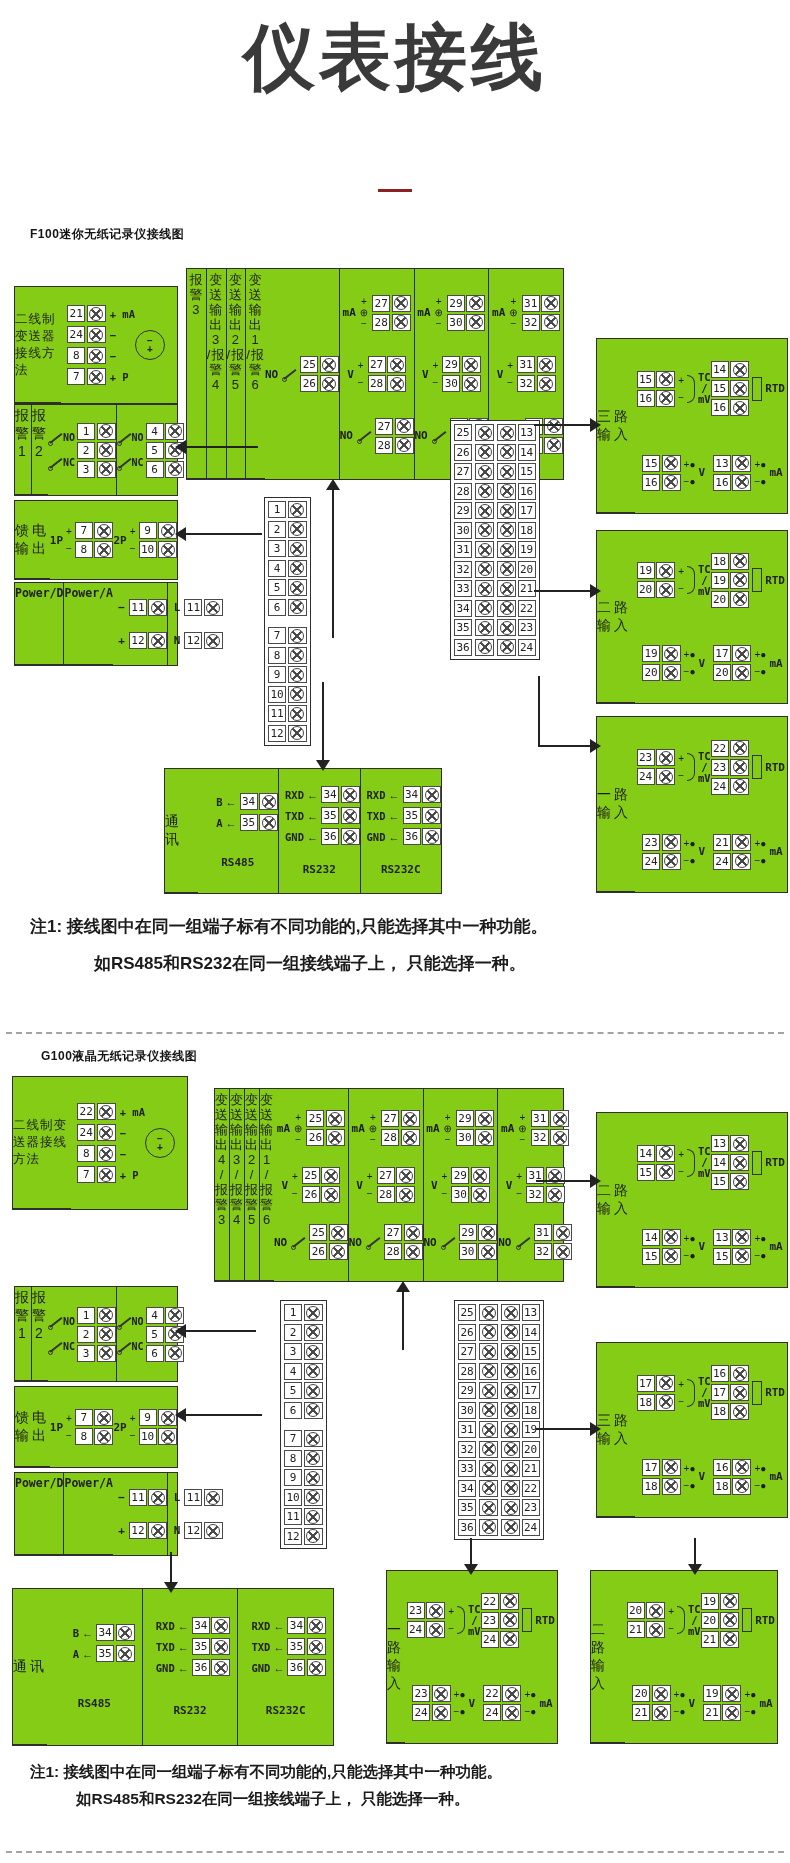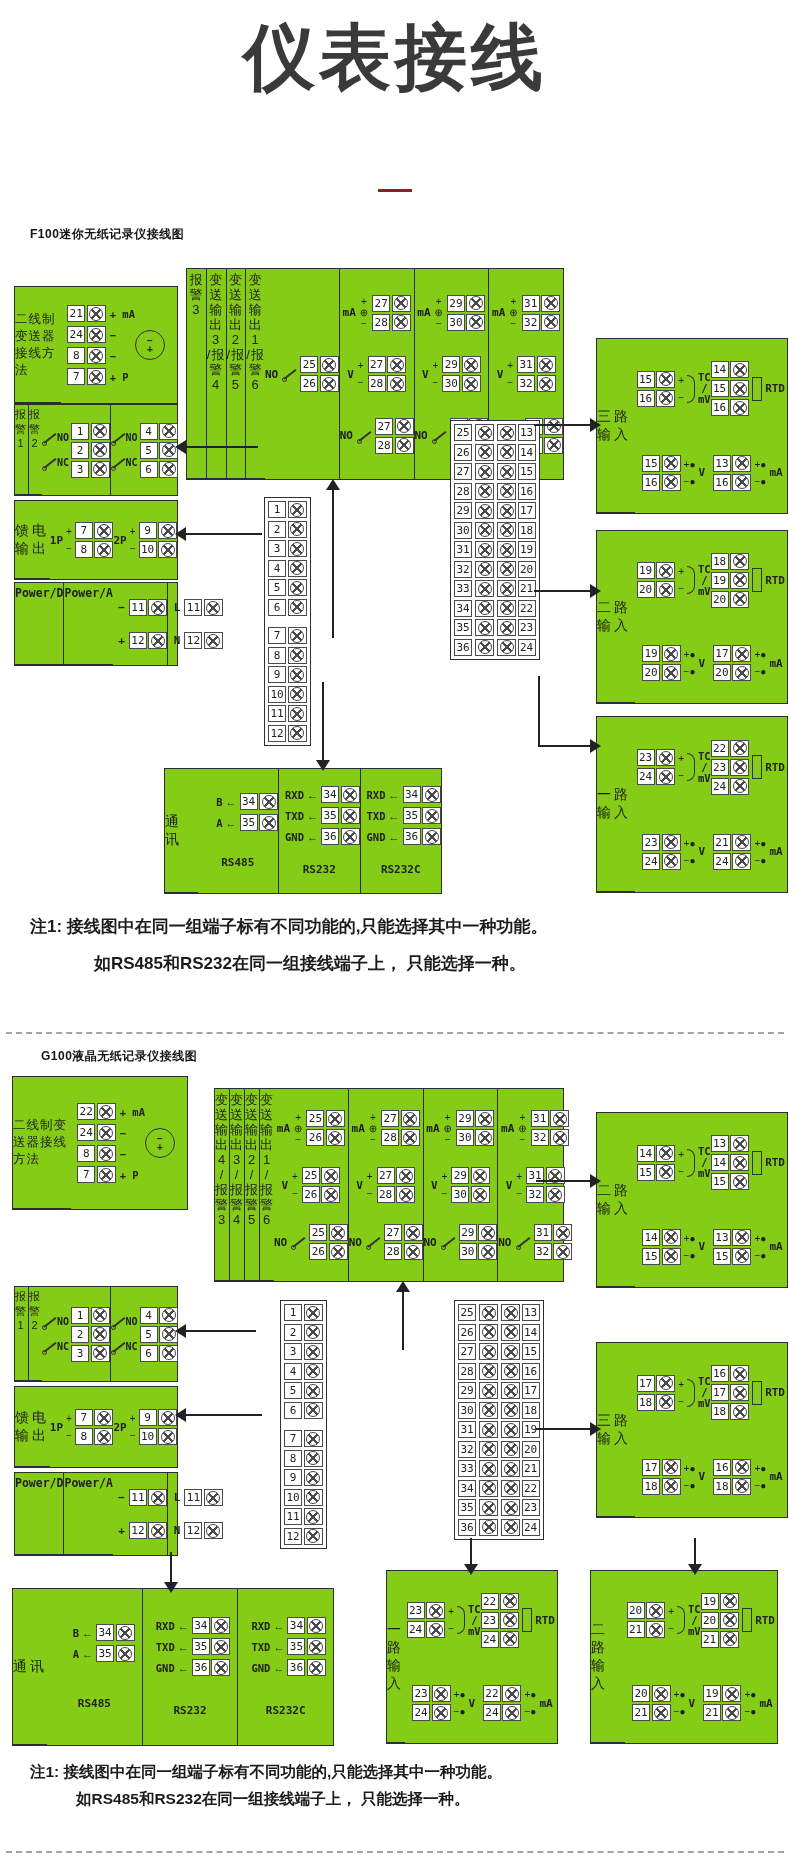--- a/index.html
+++ b/index.html
@@ -48,21 +48,21 @@
   .twbody{display:flex;flex:1;align-items:center;justify-content:space-between;padding:3px 12px 3px 6px}
   .twrows{display:flex;flex-direction:column;gap:4px}
   .twrow{display:flex;align-items:center;gap:4px}
   .twsig{font-size:10.5px;font-weight:700;font-family:"DejaVu Sans Mono",monospace;white-space:nowrap}
   .xmtr{width:28px;height:28px;border:1.7px solid #333;border-radius:50%;display:flex;flex-direction:column;align-items:center;justify-content:center;font-size:10px;line-height:9px;font-weight:700}
 
   
   #f100-alarms{left:14px;top:404px;width:164px;height:92px}
   #g100-alarms{left:14px;top:1286px;width:164px;height:96px}
   .atitles{display:flex;border-bottom:1.7px solid #2e2e2e}
-  .atcell{flex:1;text-align:center;font-size:11px;padding:2px 0;letter-spacing:2px}
+  .atcell{flex:1;text-align:center;font-size:14px;padding:2px 0;letter-spacing:2px}
   .atcell+.atcell{border-left:1.7px solid #2e2e2e}
   .abody{display:flex;flex:1}
   .acol{flex:1;display:flex;align-items:center;justify-content:center;gap:2px;padding:3px 0}
   .acol+.acol{border-left:1.7px solid #2e2e2e}
   .aswcol{display:flex;flex-direction:column;justify-content:space-around;height:50px}
   .aswrow{display:flex;align-items:center;gap:1px;font-size:10px;font-weight:700;font-family:"DejaVu Sans Mono",monospace}
 
   
   #f100-feed{left:14px;top:500px;width:164px;height:80px}
   #g100-feed{left:14px;top:1386px;width:164px;height:82px}

